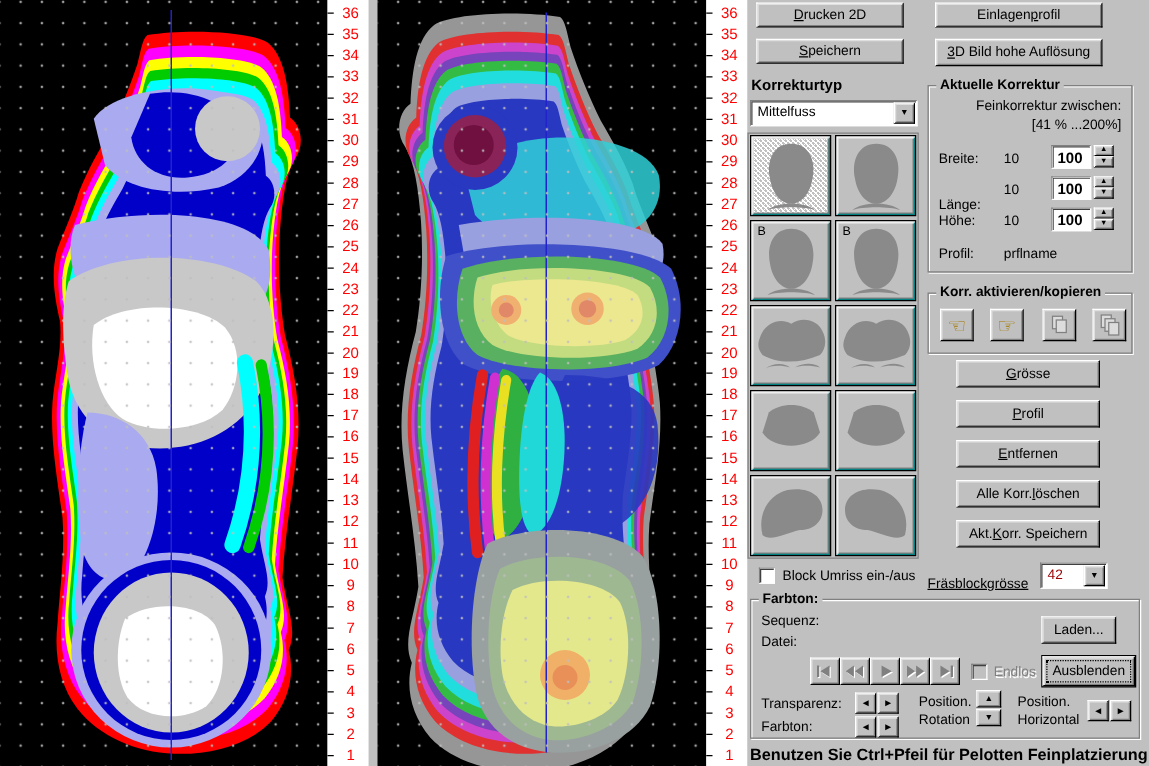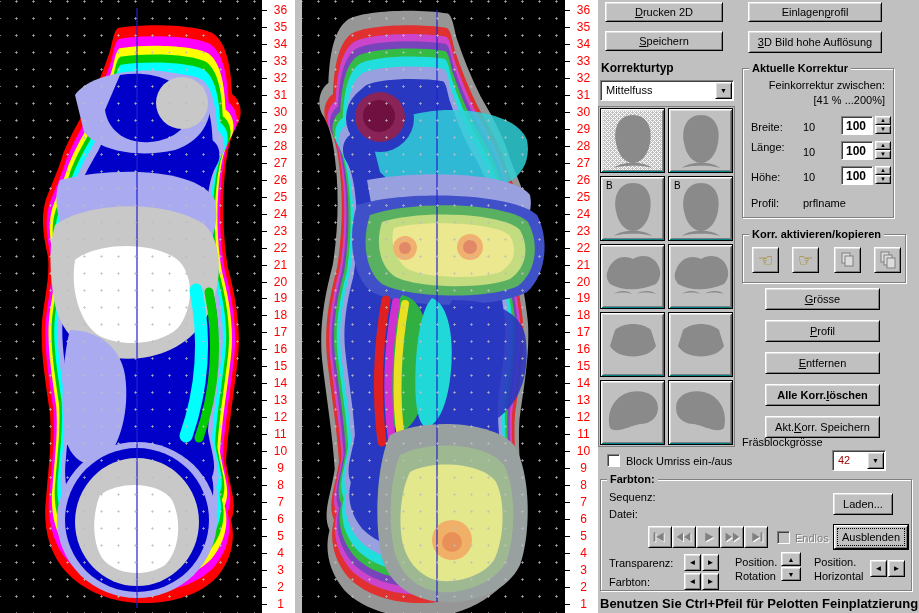--- a/index.html
+++ b/index.html
@@ -370,34 +370,34 @@
             <use href="#shape-wing"></use>
           </svg>
         </div>
         <div class="thumb" style="left: 69px; top: 273px;">
           <svg class="thumb-svg mir" viewBox="0 0 62 62">
             <use href="#shape-wing"></use>
           </svg>
         </div>
       </div>
 
-    <div class="abs groupbox" style="left:144px; top:68px; width:152px; height:150px;">
+    <div class="abs groupbox" style="left:144px; top:68px; width:164px; height:150px;">
       <span class="legend">Aktuelle Korrektur</span>
       <div class="abs lbl" style="right:8px; top:10px;">Feinkorrektur zwischen:</div>
       <div class="abs lbl" style="right:8px; top:25px;">[41 % ...200%]</div>
 
       <div class="abs lbl" style="left:8px; top:52px;">Breite:</div>
       <div class="abs lbl" style="left:60px; top:52px;">10</div>
       <div class="abs sunken bold" style="left:98px; top:47px; width:32px; height:19px; padding:2px 0 0 4px; font-size:12px;">100</div>
       <div class="abs spin-col" style="left:132px; top:47px;">
         <div class="raised btn spin-btn">▲</div>
         <div class="raised btn spin-btn">▼</div>
       </div>
 
-      <div class="abs lbl" style="left:8px; top:72px;text-align:center;">Länge:</div>
+      <div class="abs lbl" style="left:8px; top:89px;text-align:center;">Länge:</div>
       <div class="abs lbl" style="left:60px; top:77px;">10</div>
       <div class="abs sunken bold" style="left:98px; top:72px; width:32px; height:19px; padding:2px 0 0 4px; font-size:12px;">100</div>
       <div class="abs spin-col" style="left:132px; top:72px;">
         <div class="raised btn spin-btn">▲</div>
         <div class="raised btn spin-btn">▼</div>
       </div>
 
       <div class="abs lbl" style="left:8px; top:102px;">Höhe:</div>
       <div class="abs lbl" style="left:60px; top:102px;">10</div>
       <div class="abs sunken bold" style="left:98px; top:97px; width:32px; height:19px; padding:2px 0 0 4px; font-size:12px;">100</div>
@@ -441,34 +441,34 @@
     <div class="abs raised btn" style="left:167px; top:320px; width:115px; height:22px;">
       <span></span>
         <u>P</u>
         <span>rofil</span>
     </div>
     <div class="abs raised btn" style="left:167px; top:352px; width:115px; height:22px;">
       <span></span>
         <u>E</u>
         <span>ntfernen</span>
     </div>
-    <div class="abs raised btn" style="left:167px; top:384px; width:115px; height:22px;font-weight:bold;">
+    <div class="abs raised btn" style="left:167px; top:384px; width:115px; height:22px;">
       <span>Alle Korr. </span>
         <u>l</u>
         <span>öschen</span>
     </div>
     <div class="abs raised btn" style="left:167px; top:416px; width:115px; height:22px;">
       <span>Akt. </span>
         <u>K</u>
         <span>orr. Speichern</span>
     </div>
 
     <div class="abs checkbox" style="left:9px; top:454px;"></div>
     <div class="abs lbl" style="left:28px; top:455px;">Block Umriss ein-/aus</div>
-    <div class="abs lbl" style="left:144px; top:436px;">Fräsblockgrösse</div>
+    <div class="abs lbl" style="left:144px; top:461px;text-decoration:underline;">Fräsblockgrösse</div>
     <div class="abs sunken" style="left:234px; top:450px; width:54px; height:21px;">
       <span class="abs" style="left:5px; top:3px; color:#990000;">42</span>
       <div class="abs raised btn" style="right:1px; top:1px; width:17px; height:17px; font-size:7px;">▼</div>
     </div>
 
     <div class="abs groupbox" style="left:2px; top:479px; width:312px; height:112px;">
       <span class="legend">Farbton:</span>
       <div class="abs lbl" style="left:8px; top:11px;">Sequenz:</div>
       <div class="abs lbl" style="left:8px; top:28px;">Datei:</div>
       <div class="abs raised btn" style="left:232px; top:13px; width:60px; height:22px;">Laden...</div>

